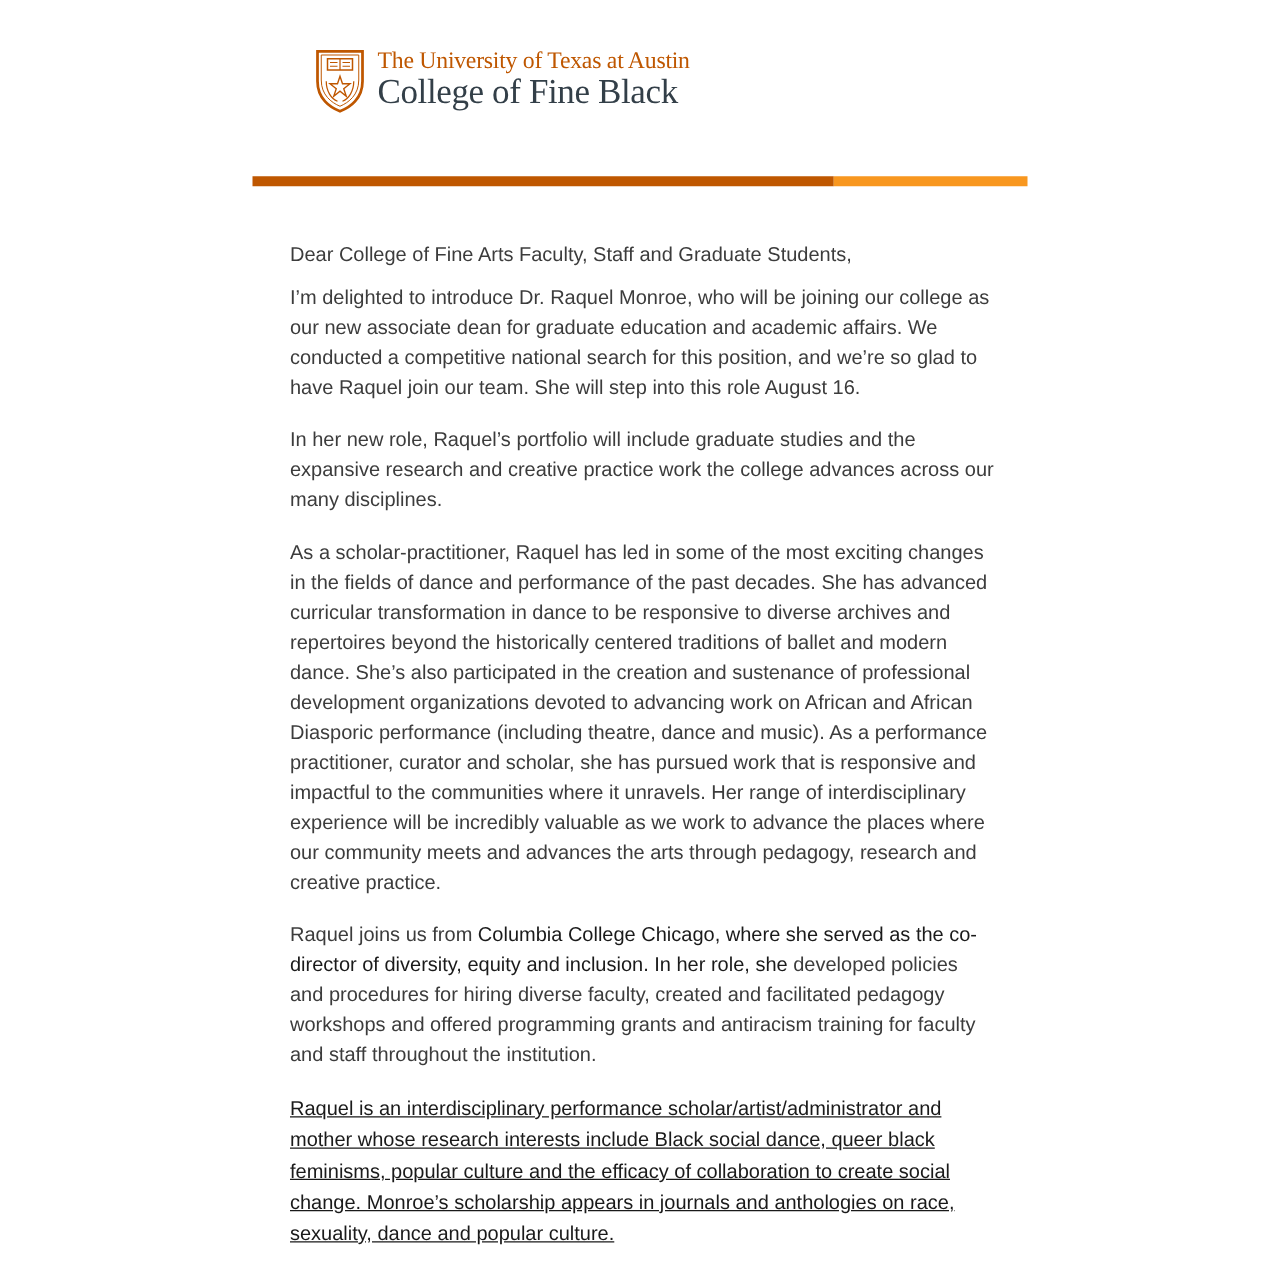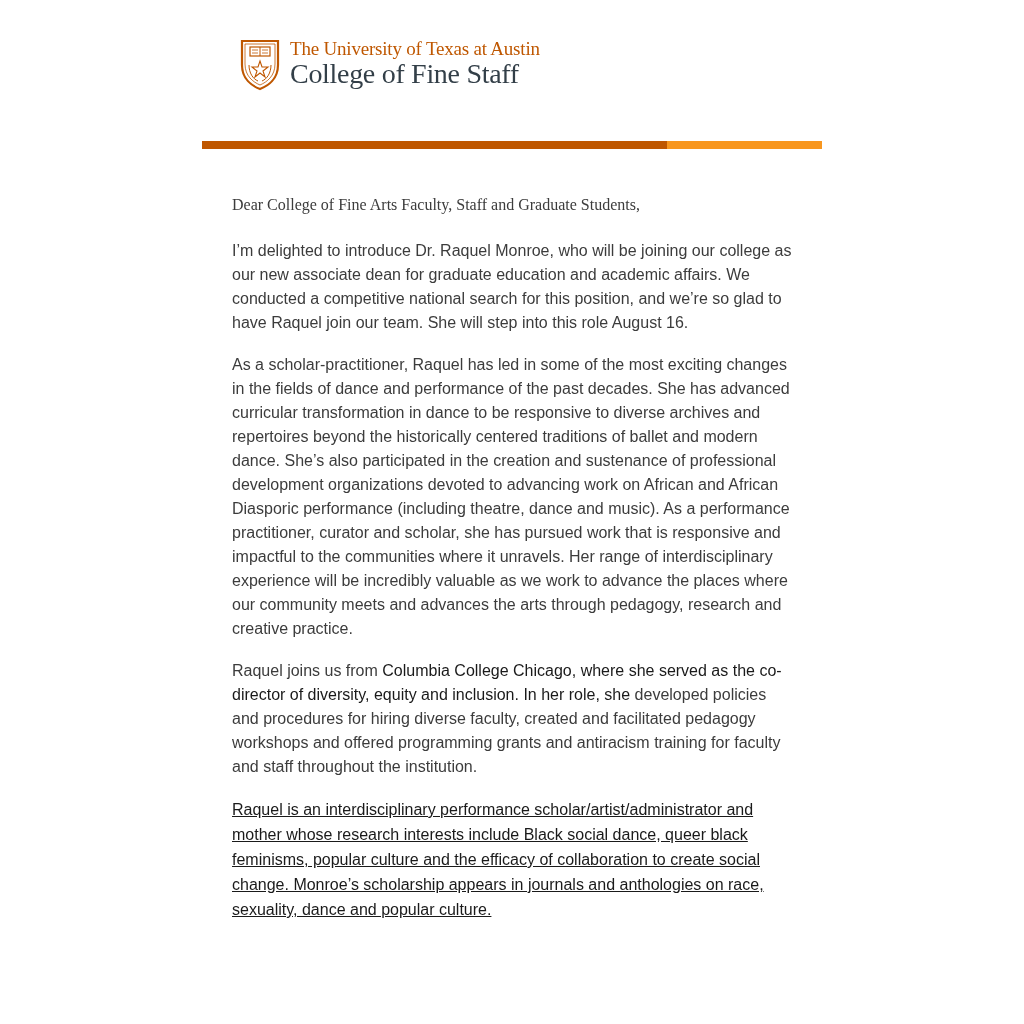--- a/index.html
+++ b/index.html
@@ -9,21 +9,21 @@
     }
     body {
       width: 1024px;
       height: 1024px;
       overflow: hidden;
       position: relative;
       font-family: "Liberation Sans", sans-serif;
     }
     .header {
       position: absolute;
-      left: 240px;
+      left: 252px;
       top: 38px;
       display: flex;
       align-items: flex-start;
     }
     .shield {
       width: 40px;
       height: 52px;
       margin-right: 10px;
       margin-top: 1px;
     }
@@ -61,22 +61,21 @@
       top: 193px;
       width: 564px;
       font-size: 16px;
       line-height: 24px;
       color: #3c3c3c;
     }
     .content p {
       margin: 0 0 18px 0;
     }
     .content p.salutation {
-      margin-bottom: 22px;
-      font-family: Liberation Serif, serif;
+      margin-bottom: 10px;
     }
     .dark-text { color: #1a1a1a; }
     .content p.last {
       line-height: 25px;
       color: #1a1a1a;
       text-decoration: underline;
     }
   </style>
 </head>
 <body>
@@ -90,28 +89,29 @@
     <line x1="12" y1="11" x2="18" y2="11" stroke="#bf5700" stroke-width="0.8"></line>
     <line x1="12" y1="14" x2="18" y2="14" stroke="#bf5700" stroke-width="0.8"></line>
     <line x1="22" y1="11" x2="28" y2="11" stroke="#bf5700" stroke-width="0.8"></line>
     <line x1="22" y1="14" x2="28" y2="14" stroke="#bf5700" stroke-width="0.8"></line>
     <polygon points="20,22 22,28 28,28 23,32 25,38 20,34 15,38 17,32 12,28 18,28" fill="none" stroke="#bf5700" stroke-width="1.1"></polygon>
     <path d="M9 26 C9 34 13 40 18 42" fill="none" stroke="#bf5700" stroke-width="1"></path>
     <path d="M31 26 C31 34 27 40 22 42" fill="none" stroke="#bf5700" stroke-width="1"></path>
   </svg>
   <div class="logo-text">
     <span class="univ-name">The University of Texas at Austin</span>
-    <span class="college-name">College of Fine Staff</span>
+    <span class="college-name">College of Fine Black</span>
   </div>
 </div>
 
 <div class="divider">
   <div class="dark"></div>
   <div class="light"></div>
 </div>
 
 <div class="content">
   <p class="salutation">Dear College of Fine Arts Faculty, Staff and Graduate Students,</p>
   <p>I’m delighted to introduce Dr. Raquel Monroe, who will be joining our college as our new associate dean for graduate education and academic affairs. We conducted a competitive national search for this position, and we’re so glad to have Raquel join our team. She will step into this role August 16.</p>
+  <p>In her new role, Raquel’s portfolio will include graduate studies and the expansive research and creative practice work the college advances across our many disciplines.</p>
   <p>As a scholar-practitioner, Raquel has led in some of the most exciting changes in the fields of dance and performance of the past decades. She has advanced curricular transformation in dance to be responsive to diverse archives and repertoires beyond the historically centered traditions of ballet and modern dance. She’s also participated in the creation and sustenance of professional development organizations devoted to advancing work on African and African Diasporic performance (including theatre, dance and music). As a performance practitioner, curator and scholar, she has pursued work that is responsive and impactful to the communities where it unravels. Her range of interdisciplinary experience will be incredibly valuable as we work to advance the places where our community meets and advances the arts through pedagogy, research and creative practice.</p>
   <p><span>Raquel joins us from </span><span class="dark-text">Columbia College Chicago, where she served as the co-director of diversity, equity and inclusion. In her role, she </span><span>developed policies and procedures for hiring diverse faculty, created and facilitated pedagogy workshops and offered programming grants and antiracism training for faculty and staff throughout the institution.</span></p>
   <p class="last">Raquel is an interdisciplinary performance scholar/artist/administrator and mother whose research interests include Black social dance, queer black feminisms, popular culture and the efficacy of collaboration to create social change. Monroe’s scholarship appears in journals and anthologies on race, sexuality, dance and popular culture.</p>
 </div>
 
 </body></html>

